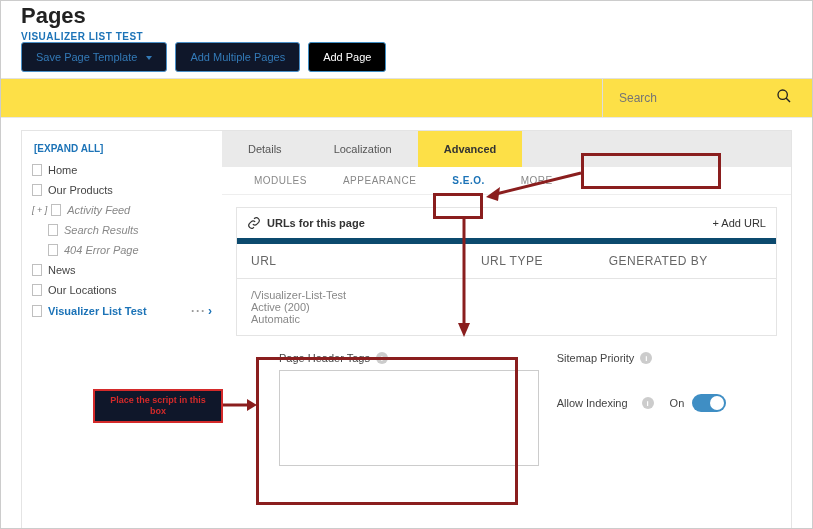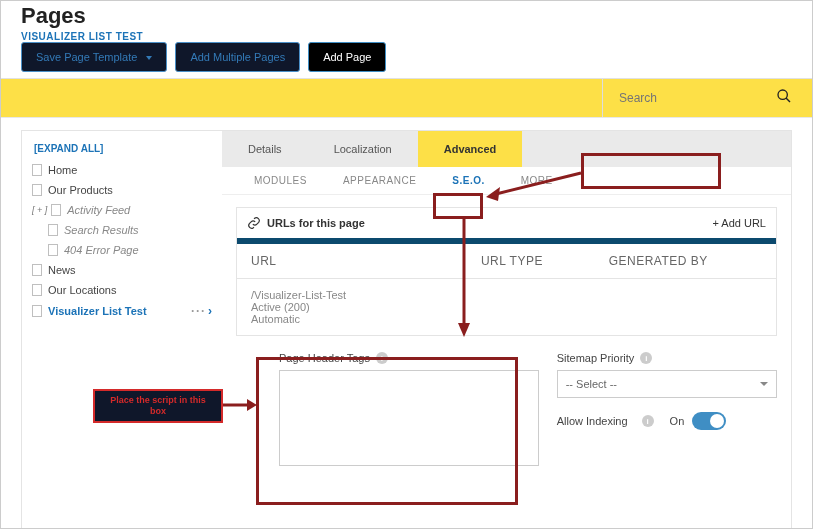--- a/index.html
+++ b/index.html
@@ -46,21 +46,21 @@
   .url-col3 { flex: 0 0 30%; }
   .urls-table-row { display: flex; font-size: 11px; color: #888; padding: 10px 14px; flex-direction: column; }
   .lower { display: flex; gap: 18px; margin-top: 16px; }
   .left-pane { flex: 0 0 48%; margin-left: 43px; }
   .right-pane { flex: 1; }
   .field-label { font-size: 11px; color: #444; display: flex; align-items: center; margin-bottom: 6px; }
   .info-icon { width: 12px; height: 12px; border-radius: 50%; background: #ccc; margin-left: 6px; display: inline-flex; align-items: center; justify-content: center; font-size: 8px; color: #fff; font-weight: bold; }
   .textarea { width: 100%; height: 96px; border: 1px solid #ccc; resize: none; padding: 4px; font-size: 11px; }
   .select { width: 100%; height: 28px; border: 1px solid #ccc; display: flex; align-items: center; justify-content: space-between; padding: 0 8px; font-size: 11px; color: #666; cursor: pointer; }
   .select .s-caret { border-top: 4px solid #888; border-left: 4px solid transparent; border-right: 4px solid transparent; }
-  .allow-row { display: flex; align-items: center; margin-top: 14px; font-size: 11px; color: #444; gap: 8px; }
+  .allow-row { display: flex; align-items: center; margin-top: 30px; font-size: 11px; color: #444; gap: 8px; }
   .toggle { width: 34px; height: 18px; border-radius: 9px; background: #3f8ec4; position: relative; cursor: pointer; }
   .toggle::after { content: ""; position: absolute; right: 2px; top: 2px; width: 14px; height: 14px; background: #fff; border-radius: 50%; }
   
   .anno { position: absolute; border: 3px solid #8a1e1e; pointer-events: none; }
   .anno-text { position: absolute; border: 2px solid #d42a2a; color: #d42a2a; background: #0f172a; font-size: 9px; font-weight: bold; text-align: center; padding: 4px 6px; line-height: 1.2; pointer-events: none; }
   svg.arrow { position: absolute; pointer-events: none; }
   svg.arrow line, svg.arrow polyline { stroke: #8a1e1e; stroke-width: 3; fill: none; }
   svg.arrow polygon { fill: #8a1e1e; }
 </style>
 </head>
@@ -180,24 +180,20 @@
             <span>Page Header Tags</span>
             <span class="info-icon">i</span>
           </div>
           <textarea class="textarea" style=""></textarea>
         </div>
         <div class="right-pane">
           <div class="field-label">
             <span>Sitemap Priority</span>
             <span class="info-icon">i</span>
           </div>
-          <div class="select">
-            <span>-- Select --</span>
-            <span class="s-caret"></span>
-          </div>
           <div class="allow-row">
             <span>Allow Indexing</span>
             <span class="info-icon">i</span>
             <span style="margin-left:8px">On</span>
             <span class="toggle"></span>
           </div>
         </div>
       </div>
     </div>
   </div>

